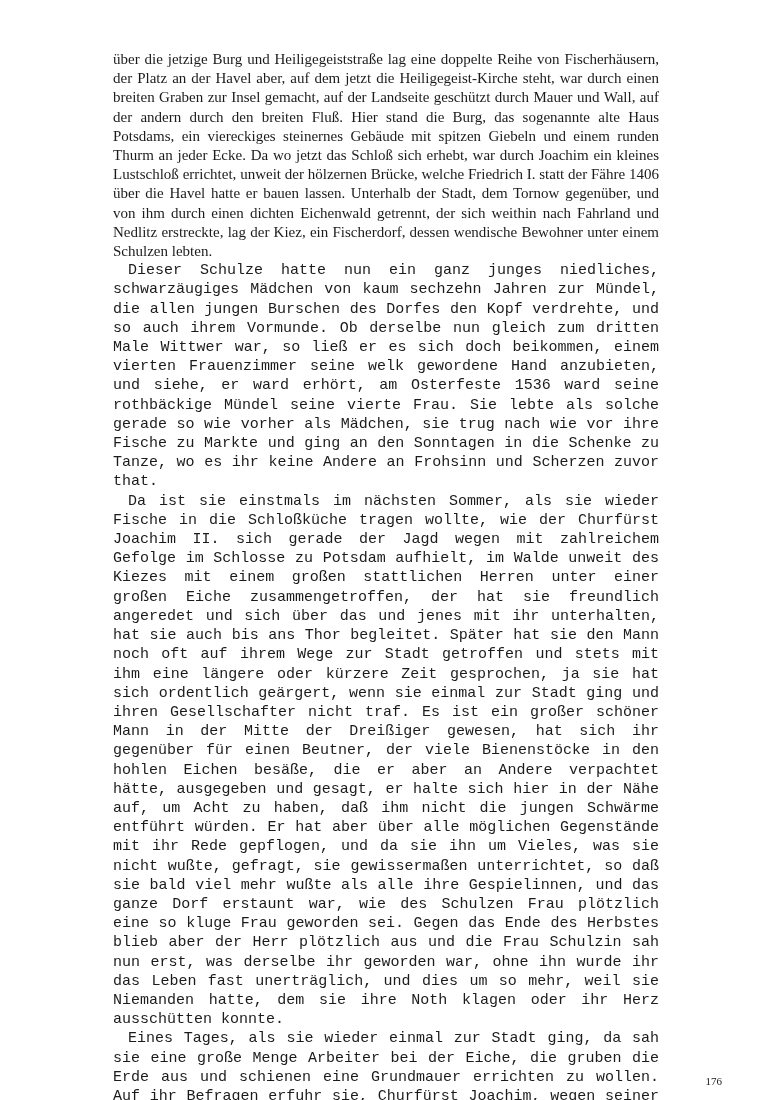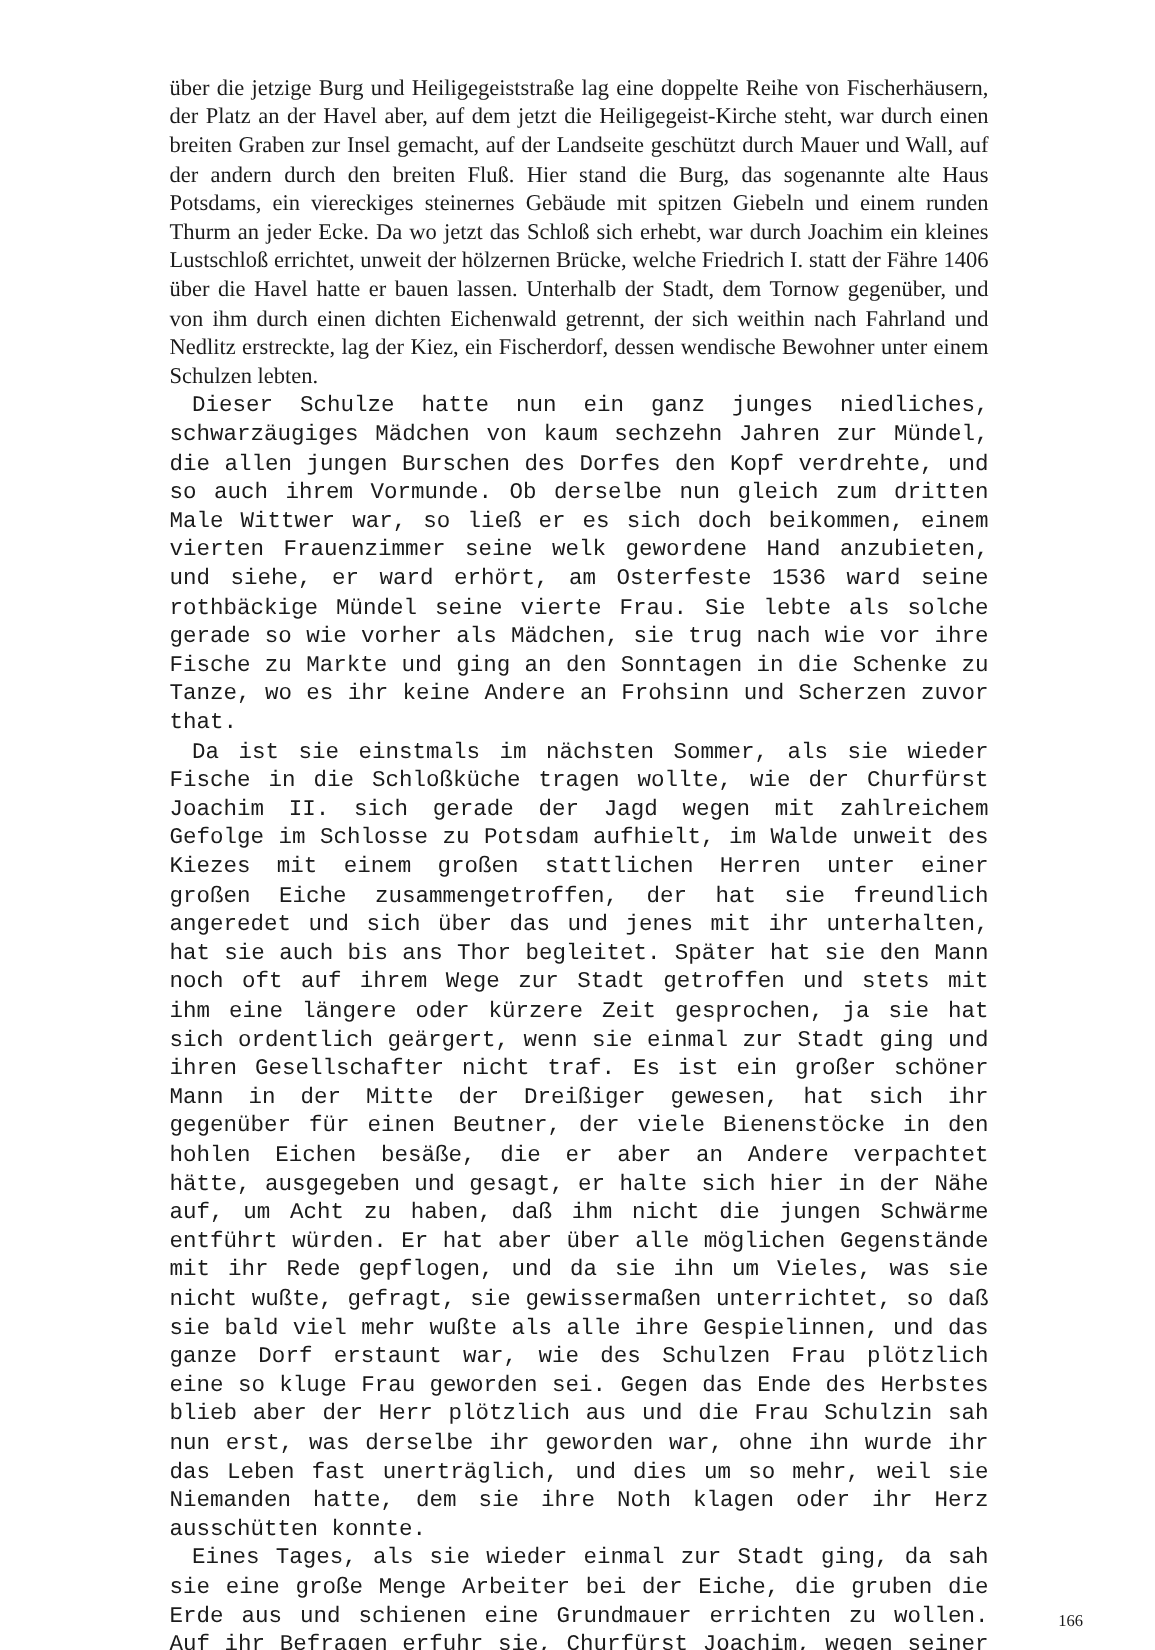--- a/index.html
+++ b/index.html
@@ -46,14 +46,14 @@
 </head>
 <body>
 
 <div class="page">
   <div class="text-block">
     <p>über die jetzige Burg und Heiligegeiststraße lag eine doppelte Reihe von Fischerhäusern, der Platz an der Havel aber, auf dem jetzt die Heiligegeist-Kirche steht, war durch einen breiten Graben zur Insel gemacht, auf der Landseite geschützt durch Mauer und Wall, auf der andern durch den breiten Fluß. Hier stand die Burg, das sogenannte alte Haus Potsdams, ein viereckiges steinernes Gebäude mit spitzen Giebeln und einem runden Thurm an jeder Ecke. Da wo jetzt das Schloß sich erhebt, war durch Joachim ein kleines Lustschloß errichtet, unweit der hölzernen Brücke, welche Friedrich I. statt der Fähre 1406 über die Havel hatte er bauen lassen. Unterhalb der Stadt, dem Tornow gegenüber, und von ihm durch einen dichten Eichenwald getrennt, der sich weithin nach Fahrland und Nedlitz erstreckte, lag der Kiez, ein Fischerdorf, dessen wendische Bewohner unter einem Schulzen lebten.</p>
     <p class="indent">Dieser Schulze hatte nun ein ganz junges niedliches, schwarzäugiges Mädchen von kaum sechzehn Jahren zur Mündel, die allen jungen Burschen des Dorfes den Kopf verdrehte, und so auch ihrem Vormunde. Ob derselbe nun gleich zum dritten Male Wittwer war, so ließ er es sich doch beikommen, einem vierten Frauenzimmer seine welk gewordene Hand anzubieten, und siehe, er ward erhört, am Osterfeste 1536 ward seine rothbäckige Mündel seine vierte Frau. Sie lebte als solche gerade so wie vorher als Mädchen, sie trug nach wie vor ihre Fische zu Markte und ging an den Sonntagen in die Schenke zu Tanze, wo es ihr keine Andere an Frohsinn und Scherzen zuvor that.</p>
     <p class="indent">Da ist sie einstmals im nächsten Sommer, als sie wieder Fische in die Schloßküche tragen wollte, wie der Churfürst Joachim II. sich gerade der Jagd wegen mit zahlreichem Gefolge im Schlosse zu Potsdam aufhielt, im Walde unweit des Kiezes mit einem großen stattlichen Herren unter einer großen Eiche zusammengetroffen, der hat sie freundlich angeredet und sich über das und jenes mit ihr unterhalten, hat sie auch bis ans Thor begleitet. Später hat sie den Mann noch oft auf ihrem Wege zur Stadt getroffen und stets mit ihm eine längere oder kürzere Zeit gesprochen, ja sie hat sich ordentlich geärgert, wenn sie einmal zur Stadt ging und ihren Gesellschafter nicht traf. Es ist ein großer schöner Mann in der Mitte der Dreißiger gewesen, hat sich ihr gegenüber für einen Beutner, der viele Bienenstöcke in den hohlen Eichen besäße, die er aber an Andere verpachtet hätte, ausgegeben und gesagt, er halte sich hier in der Nähe auf, um Acht zu haben, daß ihm nicht die jungen Schwärme entführt würden. Er hat aber über alle möglichen Gegenstände mit ihr Rede gepflogen, und da sie ihn um Vieles, was sie nicht wußte, gefragt, sie gewissermaßen unterrichtet, so daß sie bald viel mehr wußte als alle ihre Gespielinnen, und das ganze Dorf erstaunt war, wie des Schulzen Frau plötzlich eine so kluge Frau geworden sei. Gegen das Ende des Herbstes blieb aber der Herr plötzlich aus und die Frau Schulzin sah nun erst, was derselbe ihr geworden war, ohne ihn wurde ihr das Leben fast unerträglich, und dies um so mehr, weil sie Niemanden hatte, dem sie ihre Noth klagen oder ihr Herz ausschütten konnte.</p>
     <p class="indent">Eines Tages, als sie wieder einmal zur Stadt ging, da sah sie eine große Menge Arbeiter bei der Eiche, die gruben die Erde aus und schienen eine Grundmauer errichten zu wollen. Auf ihr Befragen erfuhr sie, Churfürst Joachim, wegen seiner Klugheit Nestor genannt, lasse hier ein Jagdschloß bauen, auf dem Hofe desselben solle aber die Eiche in der Mitte der Gebäude stehen bleiben. Im nächsten Jahre ließ sich der Bienenvater wieder sehen und als er mit ihr zusammenkam, that er gar nicht, als wäre längere Zeit zwischen ihrer letzten Zusammenkunft verflossen, sondern war gerade so vertraulich, als hätten sie sich erst gestern gesehen. So ging es einige Zeit fort und die arme Schulzin ward immer mehr verliebt in ihn, so daß sie gar nicht mehr an ihren Mann dachte. Da trug es sich zu, daß in dem Herbst desselben Jahres ein Wolkenbruch in der Gegend von Potsdam fiel, die Havel stieg über ihre Ufer, viele Schiffe der Bewohner vom Kiez wurden zerstört oder vom Strom mit fortgeführt, und als in der darauf folgenden Nacht im Dorfe auch noch eine Feuersbrunst ausbrach, welche unter andern auch das Haus des Schulzen verzehrte, da war große Noth in dem armen Fischerdorfe, denn der größte Theil der Bewohner war in den Fluthen</p>
   </div>
-  <div class="page-number">166</div>
+  <div class="page-number">176</div>
 </div>
 
 </body></html>

